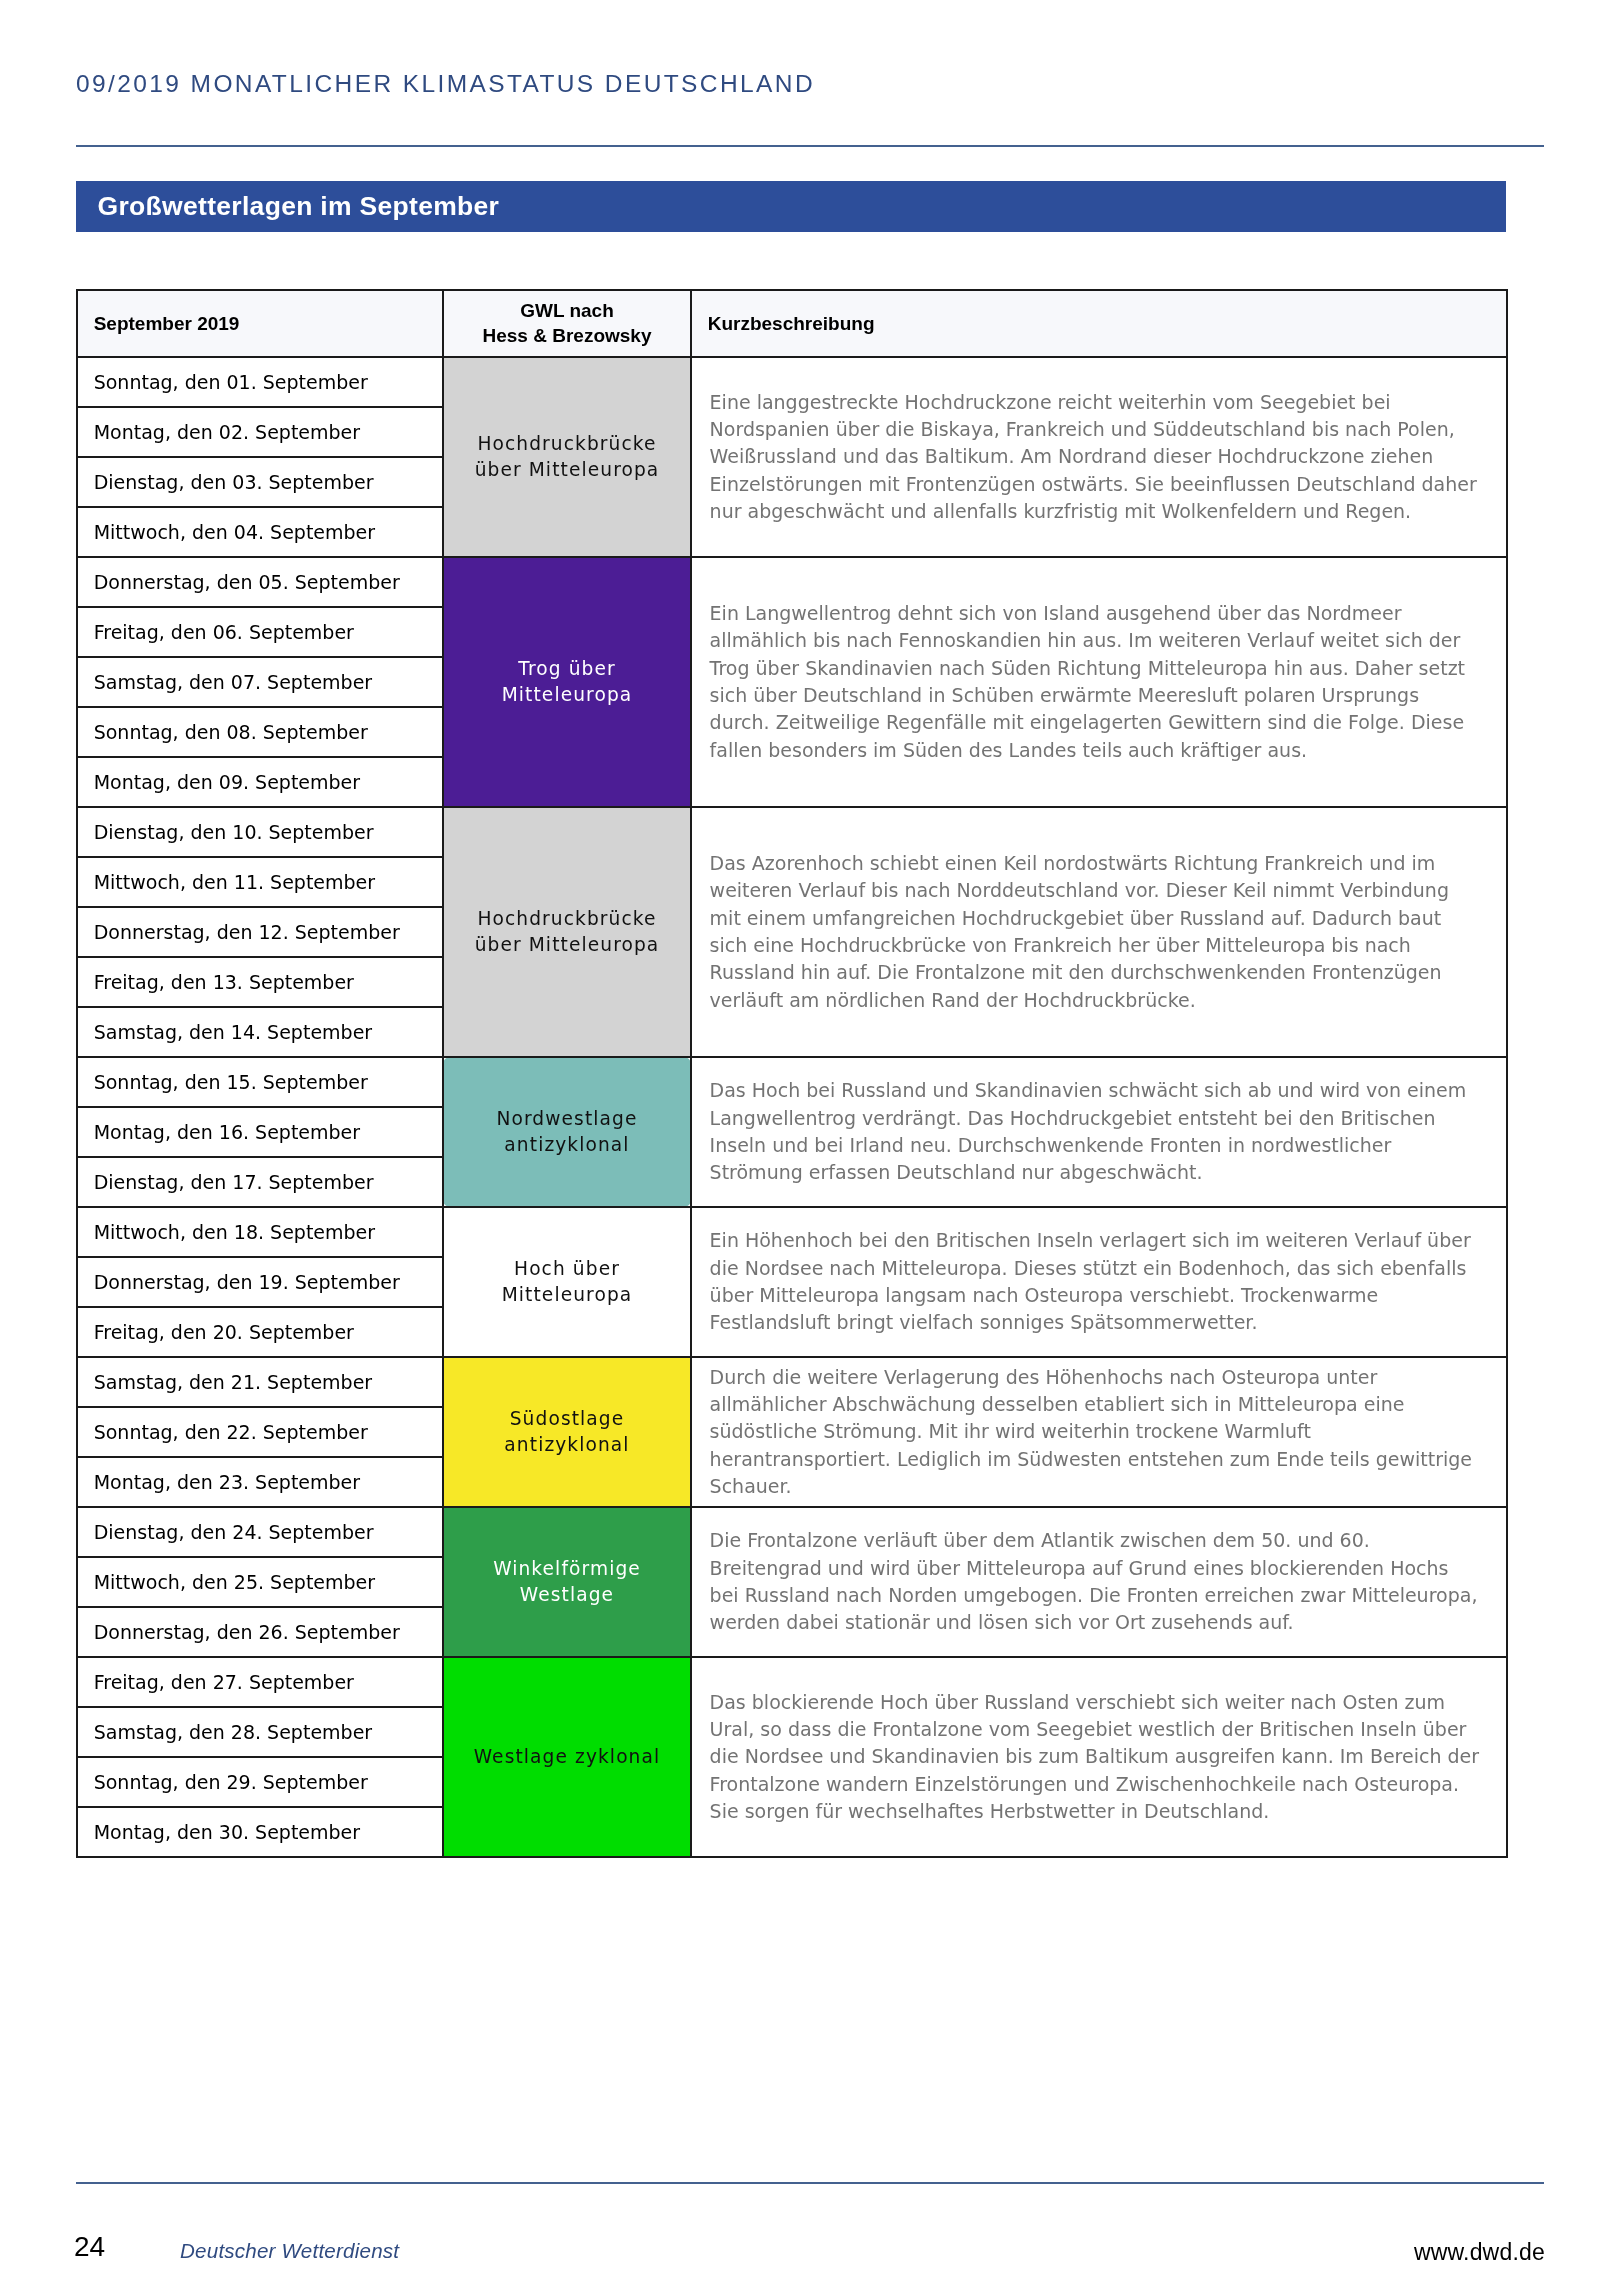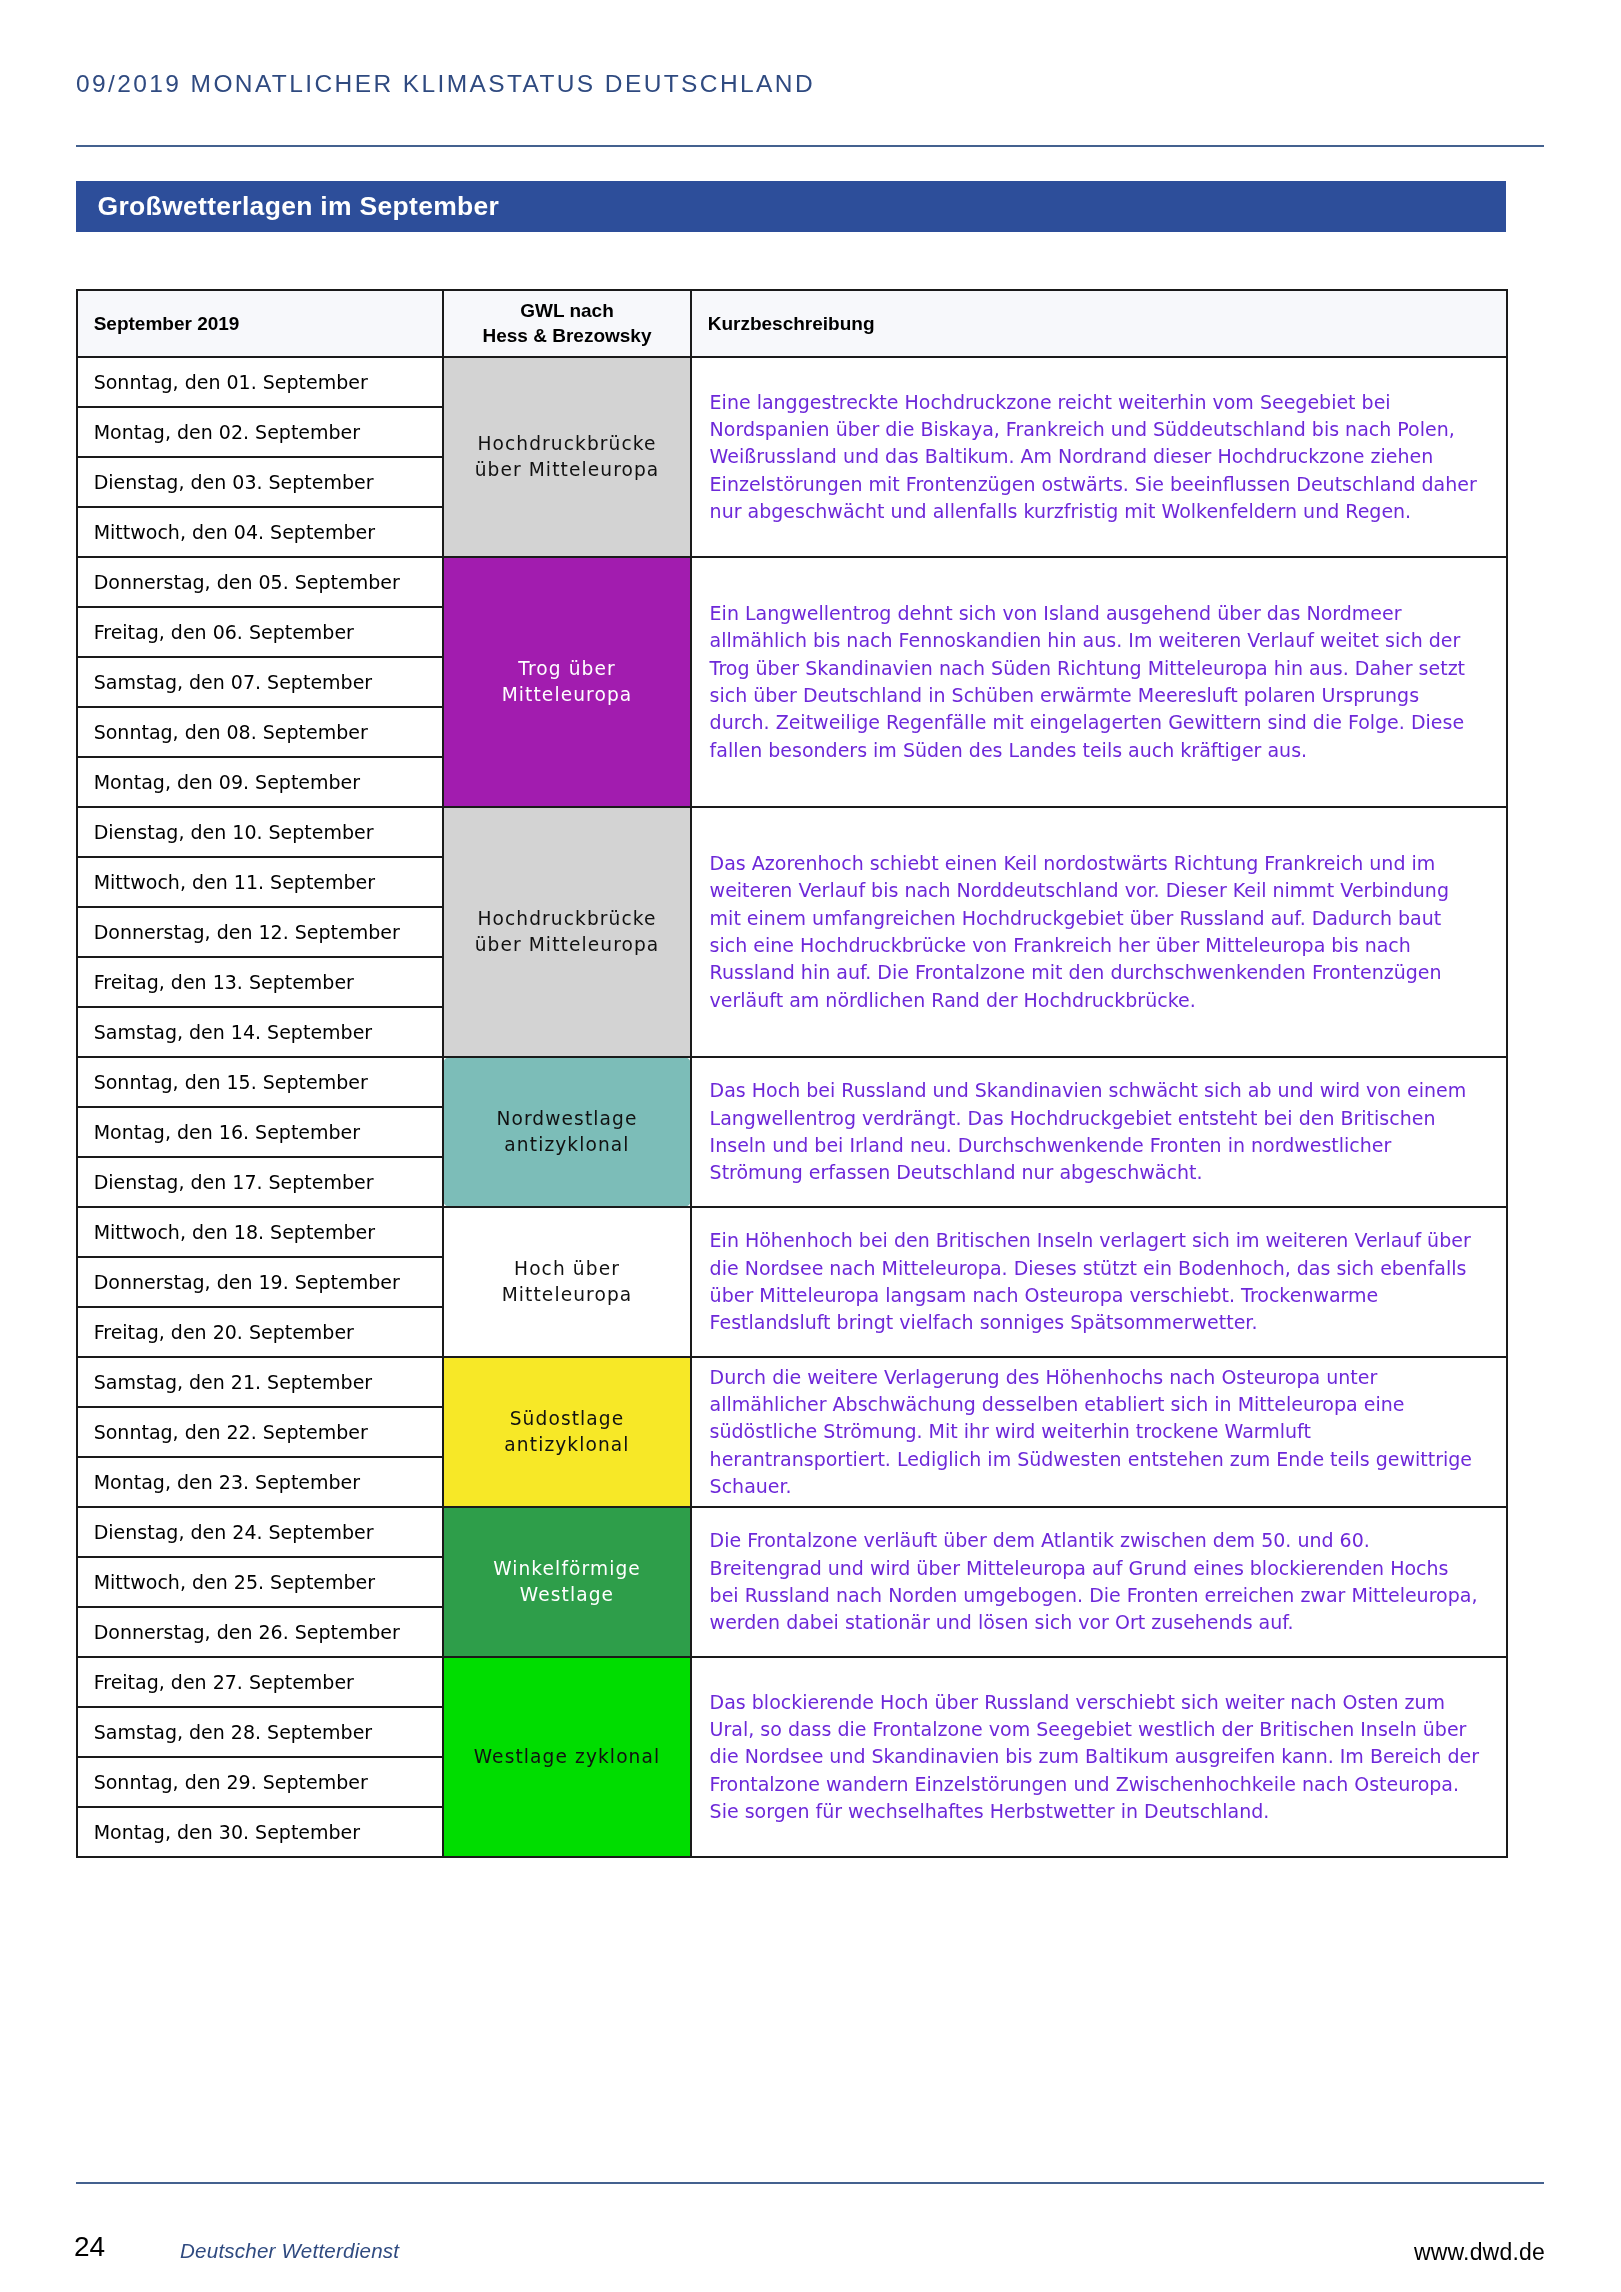--- a/index.html
+++ b/index.html
@@ -122,21 +122,21 @@
     color: #111;
   }
   td.gwl-cell.on-dark { color: #ffffff; }
 
   
   td.desc-cell {
     padding: 0 23.5px 0 17.6px !important;
     font-family: "DejaVu Sans", sans-serif;
     font-size: 19px;
     line-height: 1.44;
-    color: #6d28d9;
+    color: #737373;
     background: #ffffff;
     text-align: left;
   }
 
   
   .page-footer {
     position: absolute;
     left: 0;
     top: 2182px;
     width: 1621px;
@@ -216,21 +216,21 @@
         <td class="date-cell">Montag, den 02. September</td>
       </tr>
       <tr>
         <td class="date-cell">Dienstag, den 03. September</td>
       </tr>
       <tr>
         <td class="date-cell">Mittwoch, den 04. September</td>
       </tr>
       <tr>
         <td class="date-cell">Donnerstag, den 05. September</td>
-        <td class="gwl-cell on-dark" rowspan="5" style="background: #a21caf;"><span>Trog über</span><br><span>Mitteleuropa</span></td>
+        <td class="gwl-cell on-dark" rowspan="5" style="background: #4c1d95;"><span>Trog über</span><br><span>Mitteleuropa</span></td>
         <td class="desc-cell" rowspan="5">Ein Langwellentrog dehnt sich von Island ausgehend über das Nordmeer allmählich bis nach Fennoskandien hin aus. Im weiteren Verlauf weitet sich der Trog über Skandinavien nach Süden Richtung Mitteleuropa hin aus. Daher setzt sich über Deutschland in Schüben erwärmte Meeresluft polaren Ursprungs durch. Zeitweilige Regenfälle mit eingelagerten Gewittern sind die Folge. Diese fallen besonders im Süden des Landes teils auch kräftiger aus.</td>
       </tr>
       <tr>
         <td class="date-cell">Freitag, den 06. September</td>
       </tr>
       <tr>
         <td class="date-cell">Samstag, den 07. September</td>
       </tr>
       <tr>
         <td class="date-cell">Sonntag, den 08. September</td>

